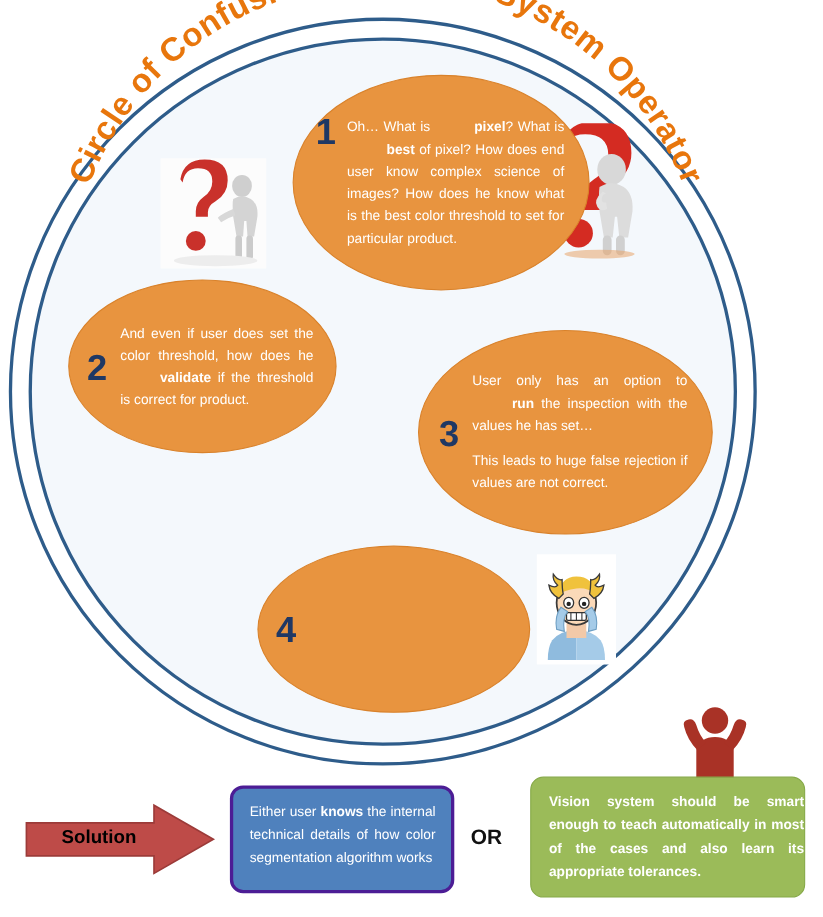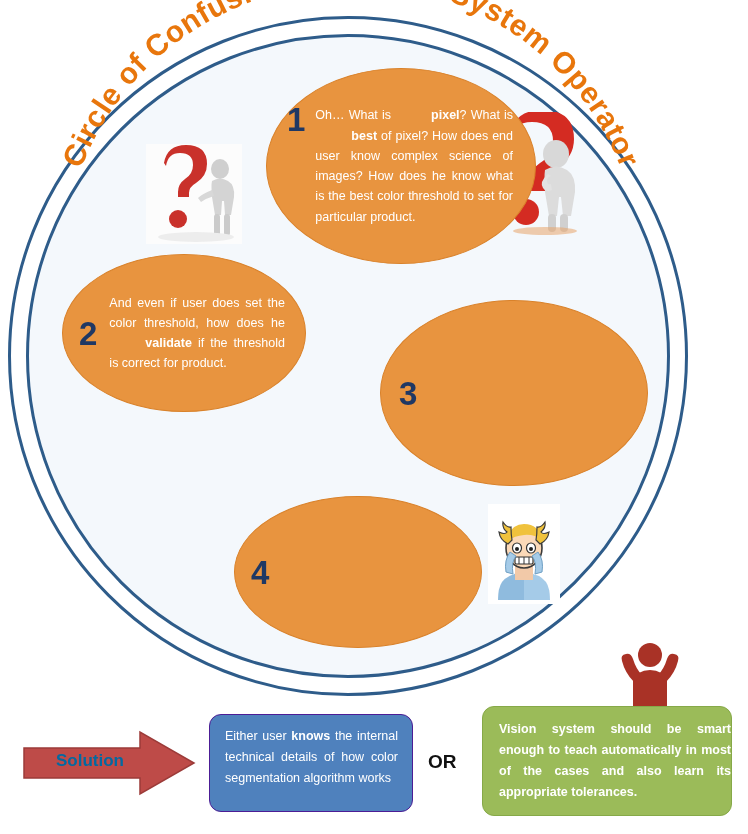--- a/index.html
+++ b/index.html
@@ -67,32 +67,32 @@
   #art-qmark-right { left: 500px; top: 112px; width: 82px;  height: 124px; }
   #art-frustrated  { left: 488px; top: 504px; width: 72px;  height: 100px;
                      background: #FFFFFF; }
   #art-person-red  { left: 608px; top: 638px; width: 84px;  height: 72px; }
 
   
   #solution-arrow { position: absolute; left: 22px; top: 730px;
                     width: 174px; height: 66px; }
   #solution-arrow .label {
     position: absolute; left: 34px; top: 21px;
-    color: #0369a1; font-size: 17px; font-weight: 700;
+    color: #000000; font-size: 17px; font-weight: 700;
   }
 
   .cardbox {
     position: absolute; border-radius: 12px;
     font-size: 12.5px; line-height: 1.68;
     text-align: justify; text-justify: inter-word;
     color: #FFFFFF;
   }
   #box-blue {
     left: 209px; top: 714px; width: 204px; height: 98px;
-    background: #4F81BD; border: 1px solid #4c1d95;
+    background: #4F81BD; border: 3px solid #4c1d95;
     padding: 11px 14px 0 15px;
   }
   #box-blue b { font-weight: 700; }
   #or-label {
     position: absolute; left: 428px; top: 751px;
     font-size: 19px; font-weight: 700; color: #111111; text-align: right;
   }
   #box-green {
     left: 482px; top: 706px; width: 250px; height: 110px;
     background: #9BBB59; border: 1px solid #86A948;
@@ -182,20 +182,24 @@
 
   <div class="bubble" id="bubble-2">
     <span class="num">2</span>
     <span class="body">
         <p>And even if user does set the color threshold, how does he <b>validate</b> if the threshold is correct for product.</p>
       </span>
   </div>
 
   <div class="bubble" id="bubble-3">
     <span class="num">3</span>
+    <span class="body">
+        <p>User only has an option to <b>run</b> the inspection with the values he has set…</p>
+        <p>This leads to huge false rejection if values are not correct.</p>
+      </span>
   </div>
 
   <div class="bubble" id="bubble-4">
     <span class="num">4</span>
   </div>
 
   <div id="solution-arrow">
     <svg width="174" height="66" viewBox="0 0 174 66">
       <path d="M2 18 L118 18 L118 2 L172 33 L118 64 L118 48 L2 48 Z" fill="#BE4B48" stroke="#9C3B39" stroke-width="1.5"></path>
     </svg>

